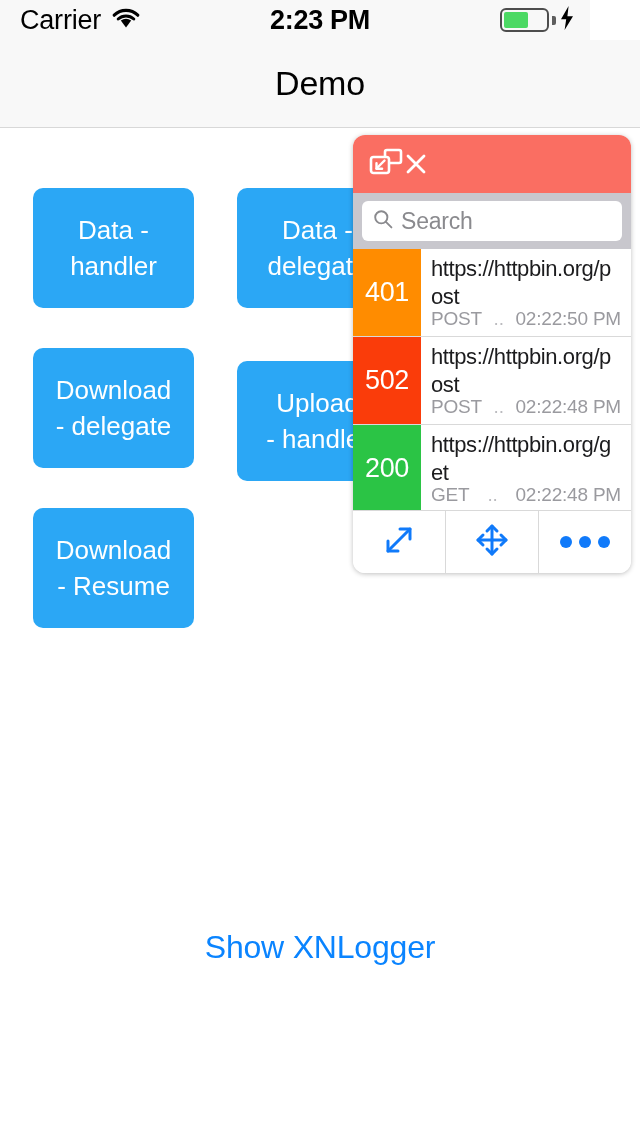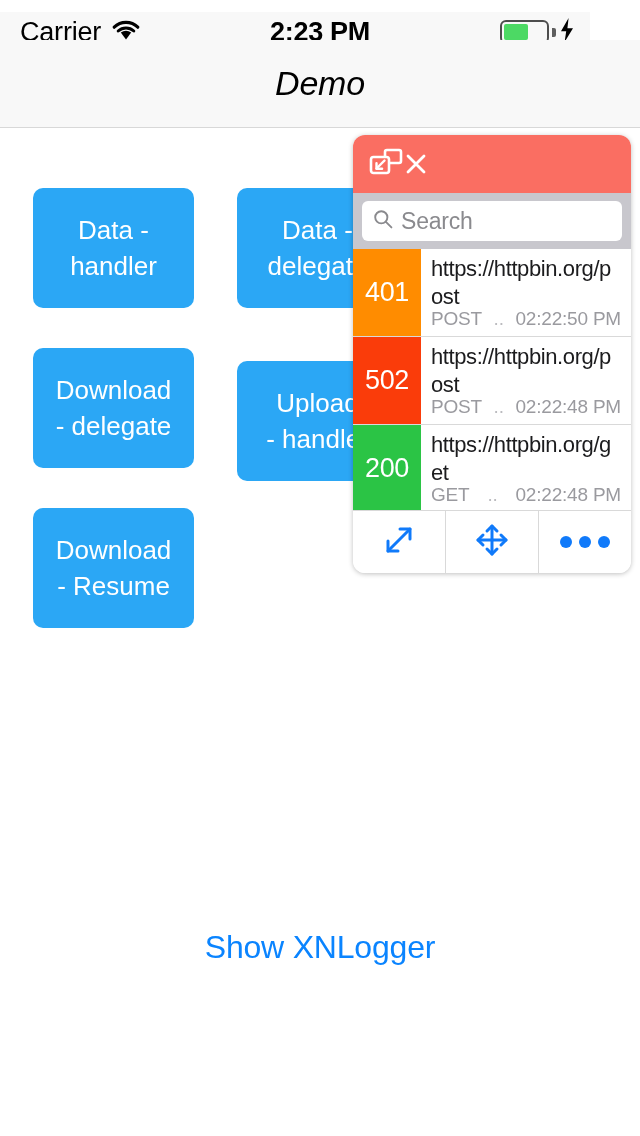--- a/index.html
+++ b/index.html
@@ -12,21 +12,21 @@
     height: 1136px;
     position: relative;
     overflow: hidden;
     font-family: "Liberation Sans", sans-serif;
     -webkit-font-smoothing: antialiased;
   }
 
   
   .status-bar {
     position: absolute;
-    left: 0; top: 12px;
+    left: 0; top: 0;
     width: 590px; height: 40px;
     background: #F8F8F8;
     display: flex;
     align-items: center;
   }
   .sb-left {
     position: absolute;
     left: 20px; top: 0; height: 40px;
     display: flex; align-items: center; gap: 10px;
   }
@@ -83,21 +83,20 @@
     border-bottom: 1px solid #D8D8D8;
     box-sizing: border-box;
     display: flex;
     align-items: center;
     justify-content: center;
   }
   .nav-title {
     font-size: 34px;
     color: #000000;
     letter-spacing: -0.2px;
-    font-style: italic;
   }
 
   
   .content {
     position: absolute;
     left: 0; top: 129px;
     width: 640px; height: 1007px;
     background: #FFFFFF;
   }
   .demo-btn {

